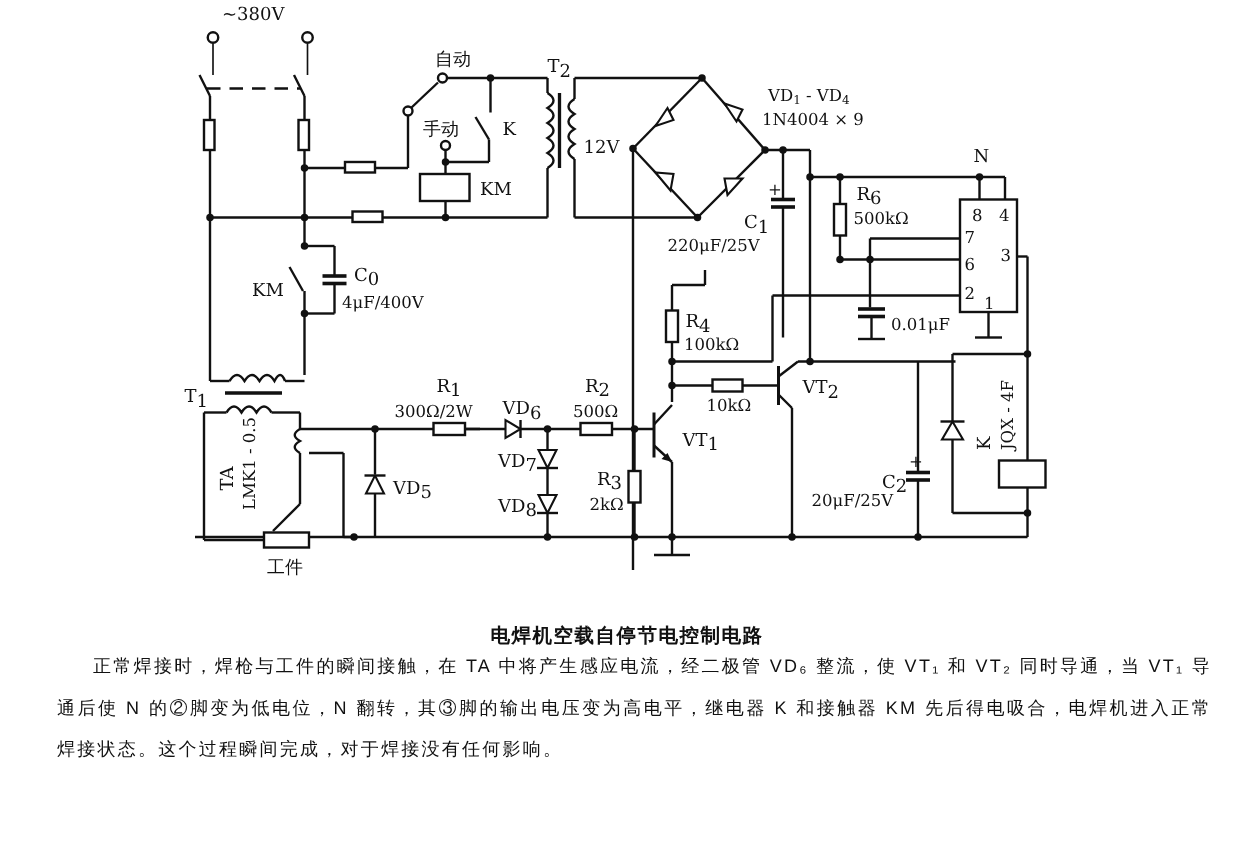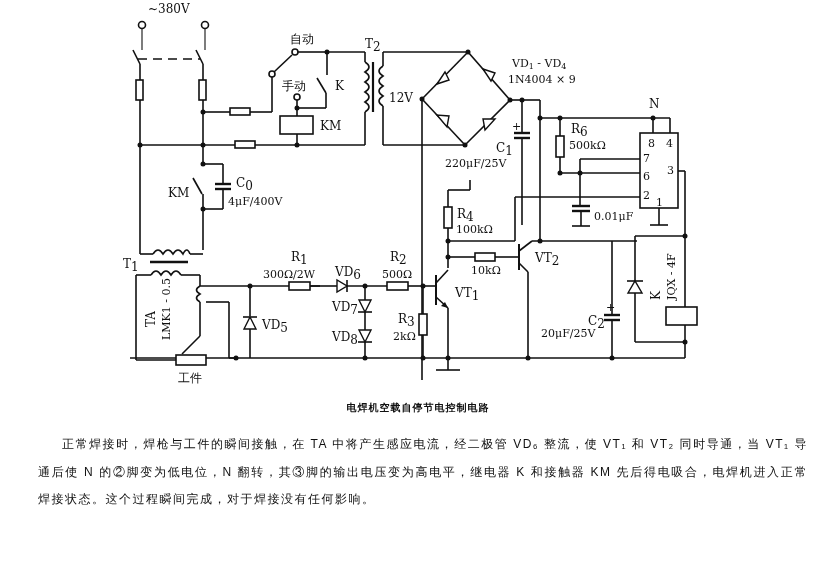--- a/index.html
+++ b/index.html
@@ -8,22 +8,22 @@
   #schem { position: absolute; left: 0; top: 0; }
   #schem .w { stroke: #111; stroke-width: 1.6; fill: none; }
   #schem .thin { stroke: #111; stroke-width: 1.1; fill: none; }
   #schem .dash { stroke: #111; stroke-width: 1.6; fill: none; stroke-dasharray: 9 6; }
   #schem .dot { fill: #111; }
   #schem .box { fill: #fff; stroke: #111; stroke-width: 1.6; }
   #schem .diode { fill: #fff; stroke: #111; stroke-width: 1.4; }
   #schem text { font-family: "DejaVu Serif", serif; fill: #111; font-size: 12px; }
   #schem text.small { font-size: 11px; }
   #schem text.cjk { font-family: "DejaVu Sans", sans-serif; font-size: 12px; }
-  .caption { position: absolute; left: 0; width: 836px; top: 401px; text-align: center;
-             font-family: "DejaVu Sans", sans-serif; font-size: 10px; font-weight: bold; letter-spacing: 1px; }
+  .caption { position: absolute; left: 0; width: 836px; top: 415px; text-align: center;
+             font-family: "DejaVu Sans", sans-serif; font-size: 13px; font-weight: bold; letter-spacing: 1px; }
   .para { position: absolute; left: 38px; top: 431px; width: 770px;
           font-family: Liberation Sans, sans-serif; font-size: 12px; line-height: 27.5px;
           text-indent: 2em; text-align: justify; letter-spacing: 1.5px; }
 </style>
 </head>
 <body>
 
 <svg id="schem" width="836" height="400" viewBox="0 0 836 400">
 
   <g>

